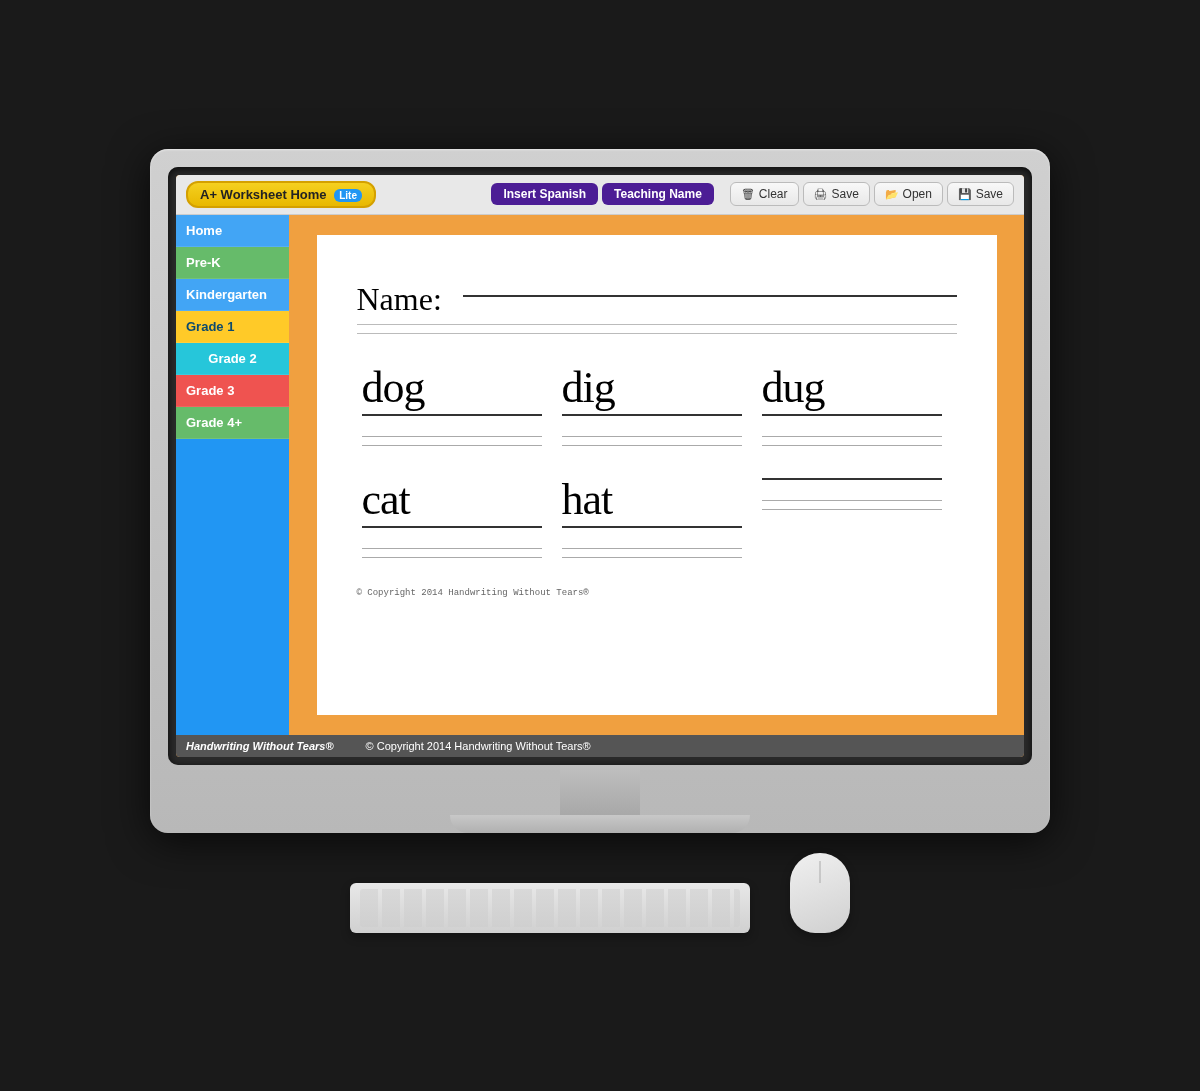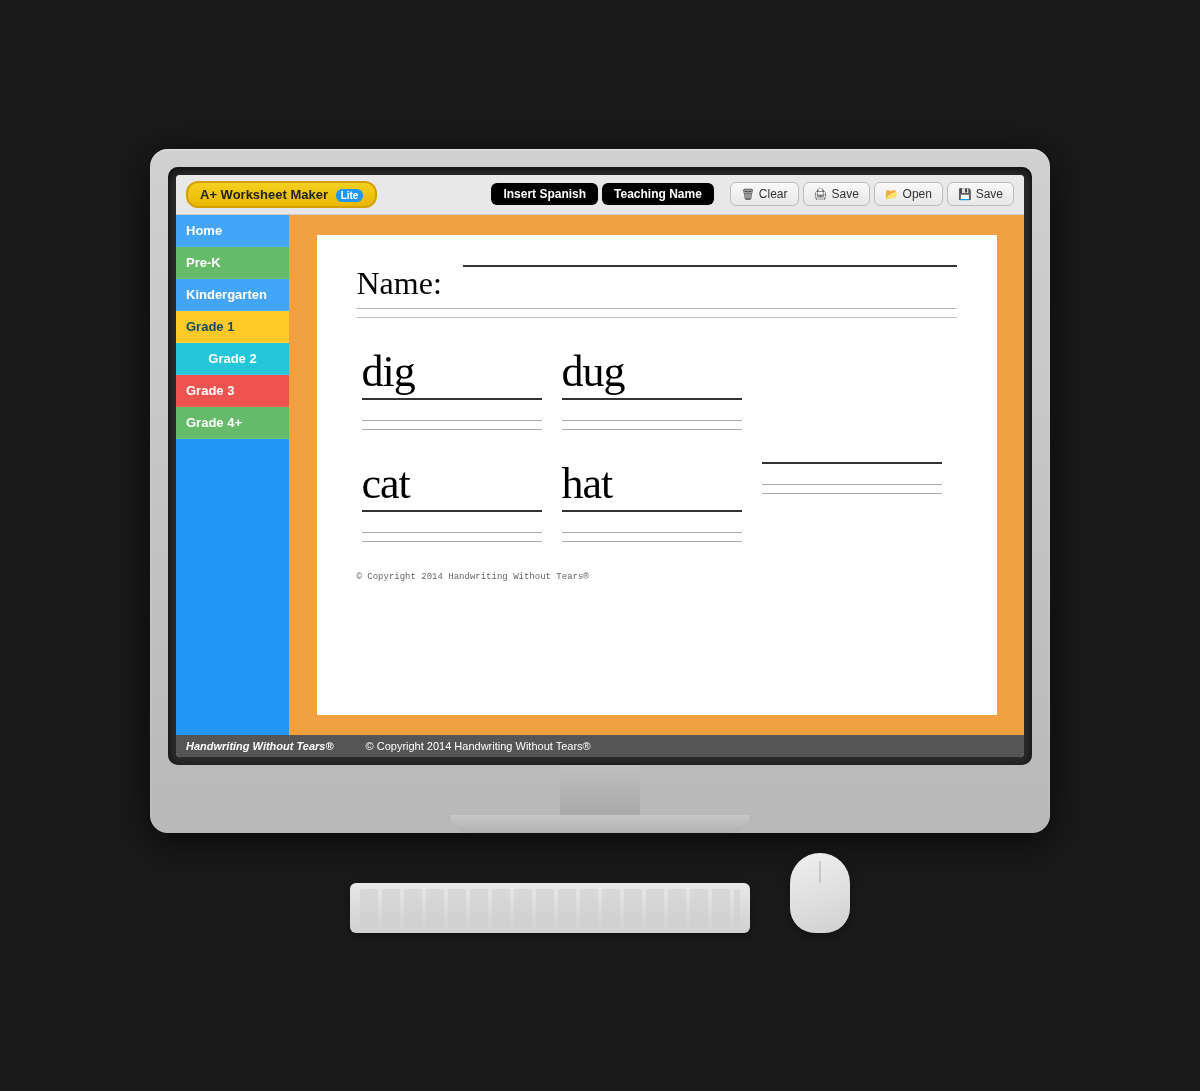--- a/index.html
+++ b/index.html
@@ -94,21 +94,21 @@
     .nav-btn {
       padding: 4px 12px;
       border-radius: 6px;
       border: none;
       cursor: pointer;
       font-size: 12px;
       font-weight: bold;
     }
 
     .nav-btn-blue {
-      background: #000000;
+      background: #4c1d95;
       color: white;
     }
 
     .header-actions {
       display: flex;
       gap: 4px;
       margin-left: 8px;
     }
 
     .action-btn {
@@ -300,22 +300,23 @@
       background: #aaa;
     }
 
     
     .name-row {
       margin-bottom: 20px;
     }
 
     .name-label-line {
       display: flex;
-      align-items: flex-start;
+      align-items: center;
       gap: 16px;
+      margin-top: 16px;
     }
 
     .name-label {
       font-size: 32px;
       font-family: Georgia, serif;
       font-weight: 300;
     }
 
     .name-write-line {
       flex: 1;
@@ -331,21 +332,21 @@
   </style>
 </head>
 <body>
 
 <div class="monitor">
   <div class="monitor-screen-bezel">
     <div class="monitor-screen">
 
       <div class="app-header">
         <div class="app-logo">
-          <span>A+ Worksheet Maker</span>
+          <span>A+ Worksheet Home</span>
           <span class="lite">Lite</span>
         </div>
         <div class="header-spacer"></div>
         <div class="header-nav-buttons">
           <button class="nav-btn nav-btn-blue">Insert Spanish</button>
           <button class="nav-btn nav-btn-blue">Teaching Name</button>
         </div>
         <div class="header-actions">
           <button class="action-btn">
             <span class="btn-icon">🗑</span>
@@ -399,20 +400,26 @@
               <div class="name-label-line">
                 <span class="name-label">Name:</span>
                 <div class="name-write-line"></div>
               </div>
               <div class="dashed-line" style="margin-top:6px;"></div>
               <div class="dashed-line" style="margin-top:8px;"></div>
             </div>
 
             <div class="words-grid">
               <div class="word-cell">
+                <div class="word-text">dog</div>
+                <div class="word-baseline"></div>
+                <div class="word-line2"></div>
+                <div class="word-line3"></div>
+              </div>
+              <div class="word-cell">
                 <div class="word-text">dig</div>
                 <div class="word-baseline"></div>
                 <div class="word-line2"></div>
                 <div class="word-line3"></div>
               </div>
               <div class="word-cell">
                 <div class="word-text">dug</div>
                 <div class="word-baseline"></div>
                 <div class="word-line2"></div>
                 <div class="word-line3"></div>

